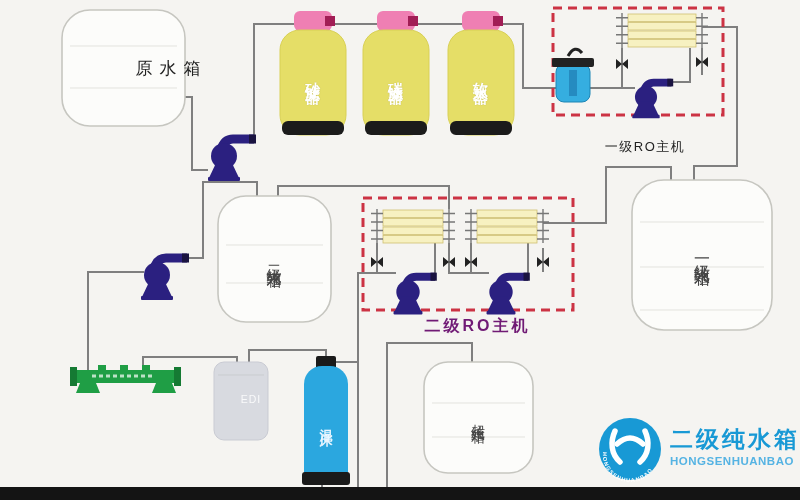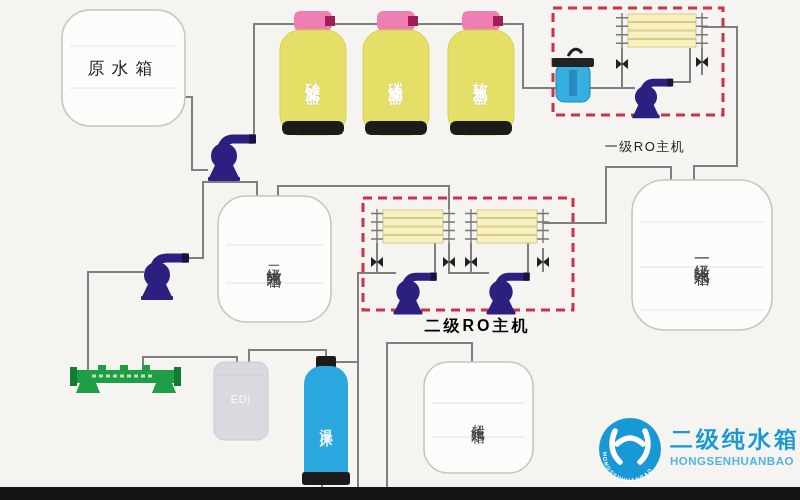--- a/index.html
+++ b/index.html
@@ -6,23 +6,23 @@
   .stage{position:relative;width:800px;height:500px;background:#f5f4f1;overflow:hidden;
          font-family:"Liberation Sans",sans-serif;}
   .stage svg{position:absolute;left:0;top:0;}
   .lbl{position:absolute;display:flex;align-items:center;justify-content:center;
        color:#333;pointer-events:none;}
   .vtext{writing-mode:vertical-rl;text-orientation:upright;line-height:1;}
   .tank-lbl{font-size:15px;color:#444;letter-spacing:2px;}
   .filter-lbl{font-size:15px;font-weight:bold;color:#fff;letter-spacing:4px;
               text-shadow:0 0 1px rgba(120,110,0,.4);}
   .ro-lbl{font-size:13px;color:#222;letter-spacing:1.5px;}
-  .ro-lbl.big{font-size:16px;font-weight:bold;letter-spacing:3px;color:#000000;}
+  .ro-lbl.big{font-size:16px;font-weight:bold;letter-spacing:3px;color:#701a75;}
   .raw-lbl{font-size:17px;color:#222;letter-spacing:7px;}
-  .edi-lbl{font-size:10.5px;color:rgba(255,255,255,.85);letter-spacing:1px;}
+  .edi-lbl{font-size:10.5px;color:rgba(255,255,255,.85);letter-spacing:1px;margin-left:10px;}
   .mix-lbl{font-size:13px;font-weight:bold;color:#eaf6ff;letter-spacing:3px;}
   .logo-cn{position:absolute;font-size:23px;font-weight:bold;color:#1899d5;letter-spacing:3px;}
   .logo-en{position:absolute;font-size:11.5px;font-weight:bold;color:#55b3e3;letter-spacing:.5px;}
 </style>
 </head>
 <body>
 
 <div class="stage">
 
 <svg width="800" height="500" viewBox="0 0 800 500">
@@ -207,21 +207,21 @@
       <path d="M615,431 c-5,11 -4,23 5,31"></path>
       <path d="M645,431 c5,11 4,23 -5,31"></path>
       <path d="M617,444 c9,-8 17,-8 26,0"></path>
     </g>
     <text fill="#fff" font-size="5.5" letter-spacing="1.2" font-weight="bold">
       <textPath href="#logoArc">HONGSENHUANBAO</textPath>
     </text>
   </g>
 </svg>
 
-<div class="lbl raw-lbl" style="left:62px;top:10px;width:123px;height:116px;">原水箱</div>
+<div class="lbl raw-lbl" style="left:62px;top:10px;width:123px;height:116px;padding-left:48px;">原水箱</div>
 
 <div class="lbl" style="left:280px;top:34px;width:66px;height:84px;">
   <span class="vtext filter-lbl">砂滤器</span>
     </div>
 <div class="lbl" style="left:363px;top:34px;width:66px;height:84px;">
   <span class="vtext filter-lbl">碳滤器</span>
     </div>
 <div class="lbl" style="left:448px;top:34px;width:66px;height:84px;">
   <span class="vtext filter-lbl">软水器</span>
     </div>

